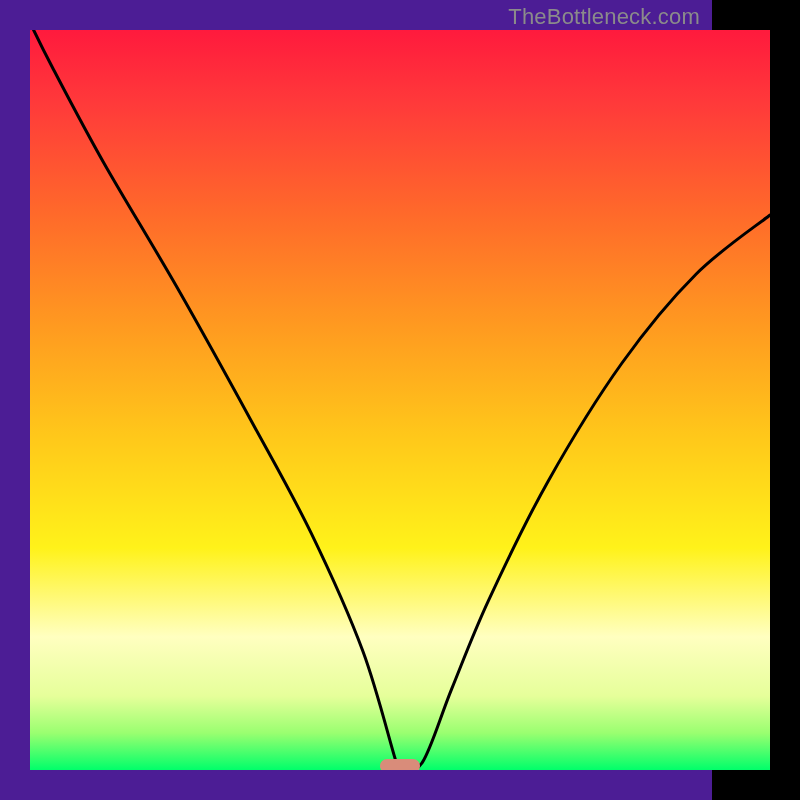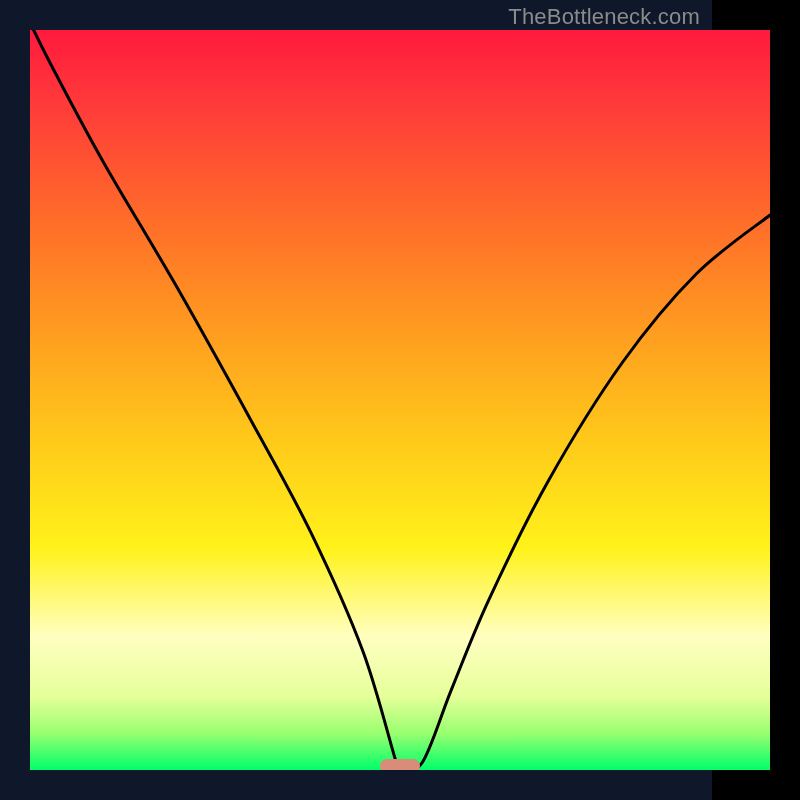--- a/index.html
+++ b/index.html
@@ -8,21 +8,21 @@
     width: 800px;
     height: 800px;
     background: #000;
     overflow: hidden;
     font-family: Arial, Helvetica, sans-serif;
   }
   .frame {
     position: relative;
     width: 712px;
     height: 800px;
-    background: #0f172a;
+    background: #4c1d95;
   }
   .plot-area {
     position: absolute;
     left: 30px;
     top: 30px;
     width: 740px;
     height: 740px;
     overflow: hidden;
     background: linear-gradient(to bottom,
       #ff1a3d 0%,

